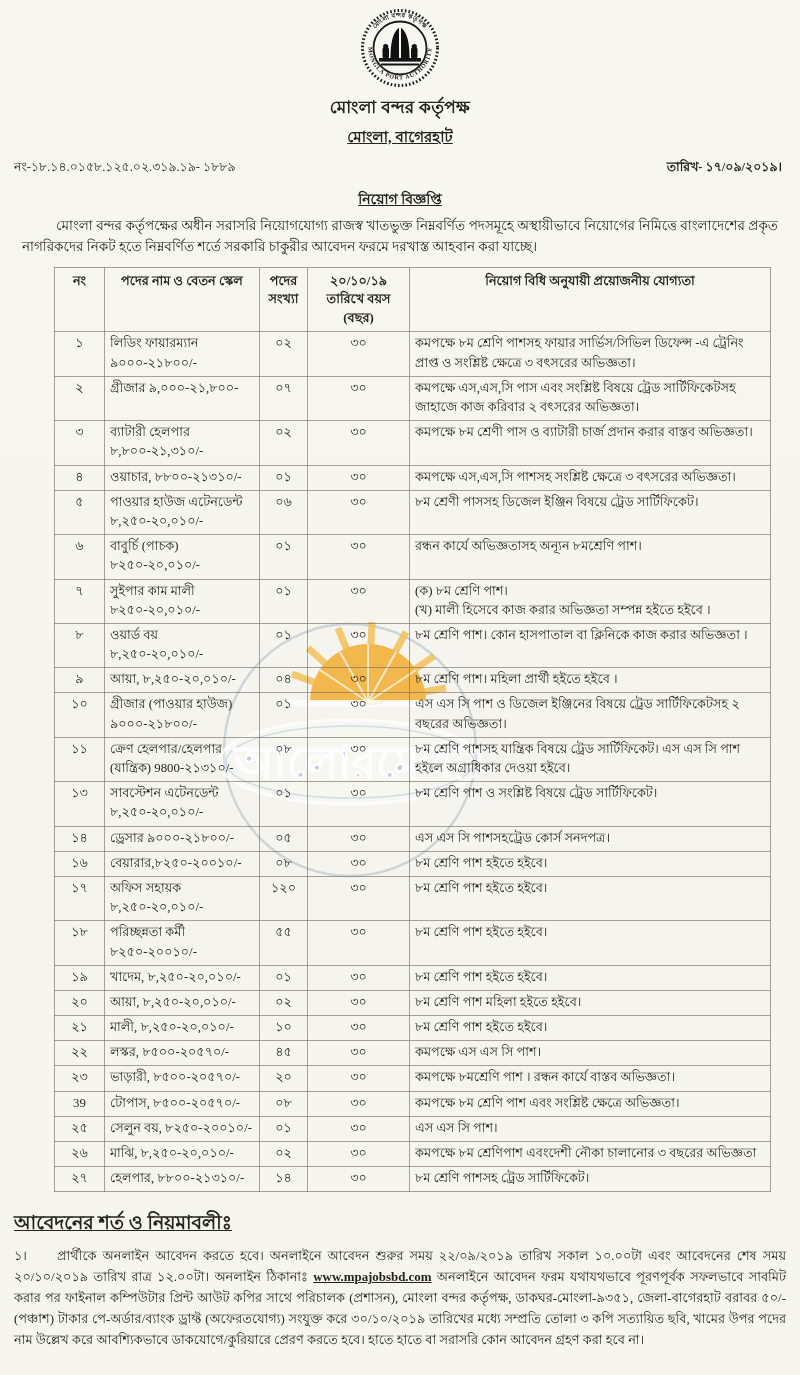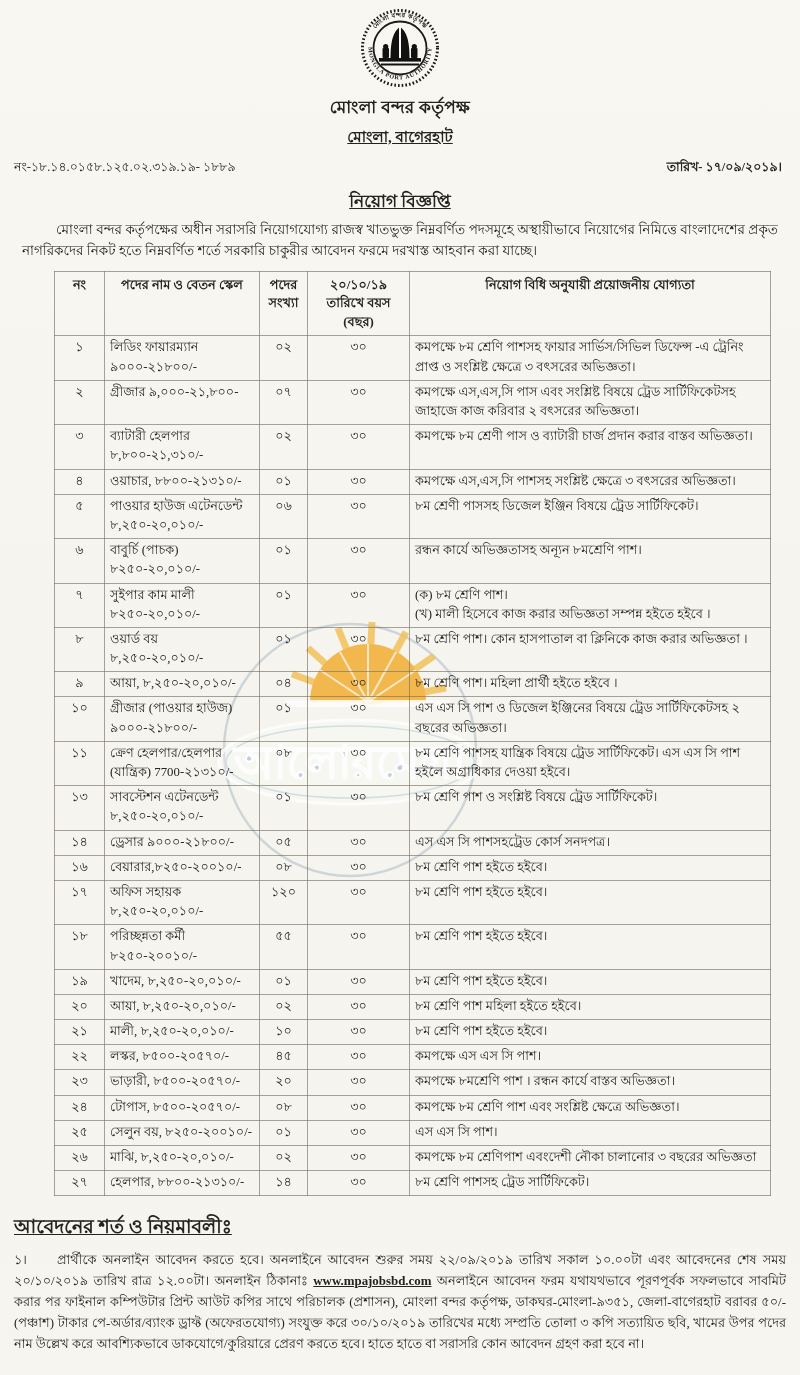--- a/index.html
+++ b/index.html
@@ -14,21 +14,21 @@
     box-shadow:0 0 6px rgba(0,0,0,.25);
   }
   .content{position:relative;z-index:1;padding:6px 14px 0 14px;}
   
   .doc-header{text-align:center;}
   .seal{display:inline-block;margin-top:2px;}
   .org-name{font-size:17px;font-weight:bold;margin:2px 0 0;letter-spacing:.3px;}
   .org-loc{font-size:15px;font-weight:bold;text-decoration:underline;margin:3px 0 0;}
   .ref-row{display:flex;justify-content:space-between;font-size:12.5px;margin-top:8px;}
   .ref-row .date{padding-right:4px;font-weight:bold;}
-  .notice-title{text-align:center;font-size:17px;font-weight:bold;margin:10px 0 4px;}
+  .notice-title{text-align:center;font-size:14px;font-weight:bold;margin:10px 0 4px;}
   .notice-title span{text-decoration:underline;}
   .intro{font-size:13.5px;line-height:1.55;text-align:justify;text-indent:34px;margin:4px 8px 0;}
   
   table.positions{
     border-collapse:collapse;
     margin:9px 0 0 40px;
     width:716px;
     font-size:12.8px;
     table-layout:fixed;
   }
@@ -230,21 +230,21 @@
       <tr>
         <td class="c-center">১০</td>
         <td class="post">গ্রীজার (পাওয়ার হাউজ) ৯০০০-২১৮০০/-</td>
         <td class="c-center">০১</td>
         <td class="c-center">৩০</td>
         <td class="qual">এস এস সি পাশ ও ডিজেল ইঞ্জিনের বিষয়ে ট্রেড সার্টিফিকেটসহ ২ বছরের অভিজ্ঞতা।</td>
       </tr>
 
       <tr>
         <td class="c-center">১১</td>
-        <td class="post">ক্রেণ হেলপার/হেলপার (যান্ত্রিক) 7700-২১৩১০/-</td>
+        <td class="post">ক্রেণ হেলপার/হেলপার (যান্ত্রিক) 9800-২১৩১০/-</td>
         <td class="c-center">০৮</td>
         <td class="c-center">৩০</td>
         <td class="qual">৮ম শ্রেণি পাশসহ যান্ত্রিক বিষয়ে ট্রেড সার্টিফিকেট। এস এস সি পাশ হইলে অগ্রাধিকার দেওয়া হইবে।</td>
       </tr>
 
 
       <tr>
         <td class="c-center">১৩</td>
         <td class="post">সাবস্টেশন এটেনডেন্ট ৮,২৫০-২০,০১০/-</td>
         <td class="c-center">০১</td>
@@ -319,21 +319,21 @@
 
       <tr>
         <td class="c-center">২৩</td>
         <td class="post">ভাড়ারী, ৮৫০০-২০৫৭০/-</td>
         <td class="c-center">২০</td>
         <td class="c-center">৩০</td>
         <td class="qual">কমপক্ষে ৮মশ্রেণি পাশ । রন্ধন কার্যে বাস্তব অভিজ্ঞতা।</td>
       </tr>
 
       <tr>
-        <td class="c-center">২৪</td>
+        <td class="c-center">39</td>
         <td class="post">টোপাস, ৮৫০০-২০৫৭০/-</td>
         <td class="c-center">০৮</td>
         <td class="c-center">৩০</td>
         <td class="qual">কমপক্ষে ৮ম শ্রেণি পাশ এবং সংশ্লিষ্ট ক্ষেত্রে অভিজ্ঞতা।</td>
       </tr>
 
       <tr>
         <td class="c-center">২৫</td>
         <td class="post">সেলুন বয়, ৮২৫০-২০০১০/-</td>
         <td class="c-center">০১</td>

